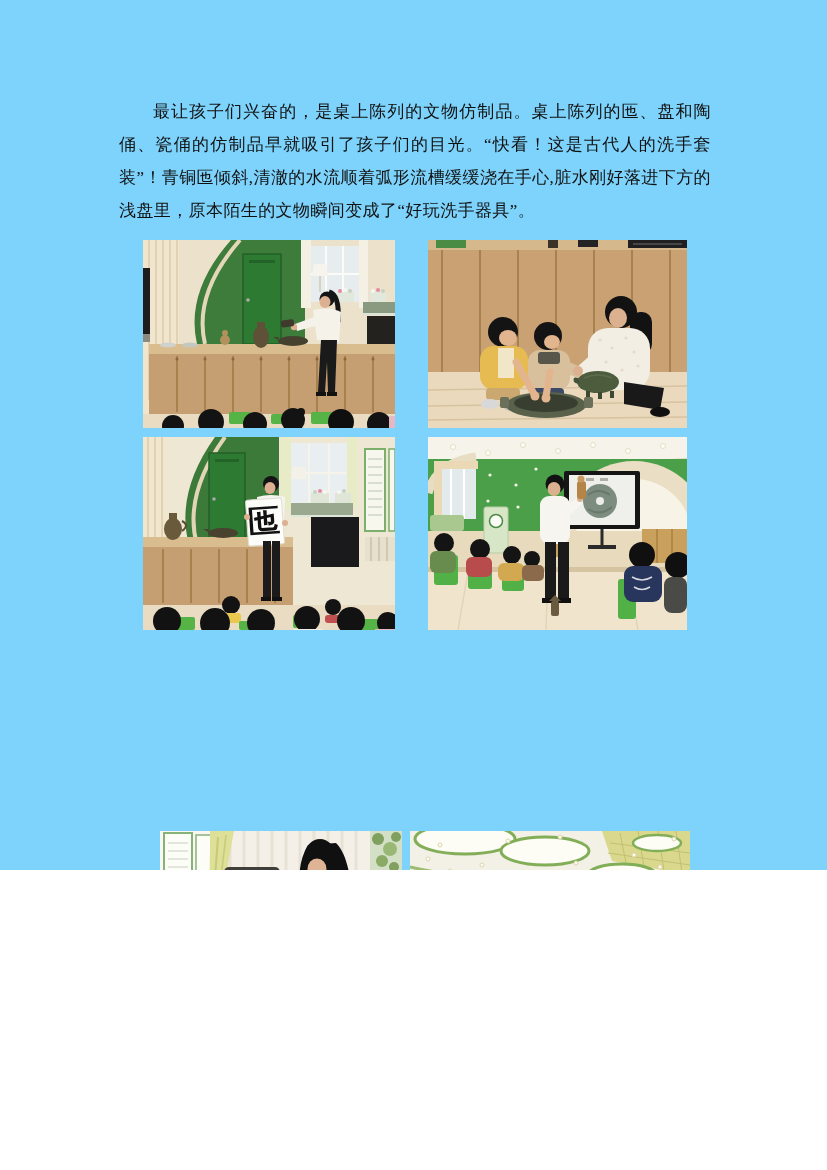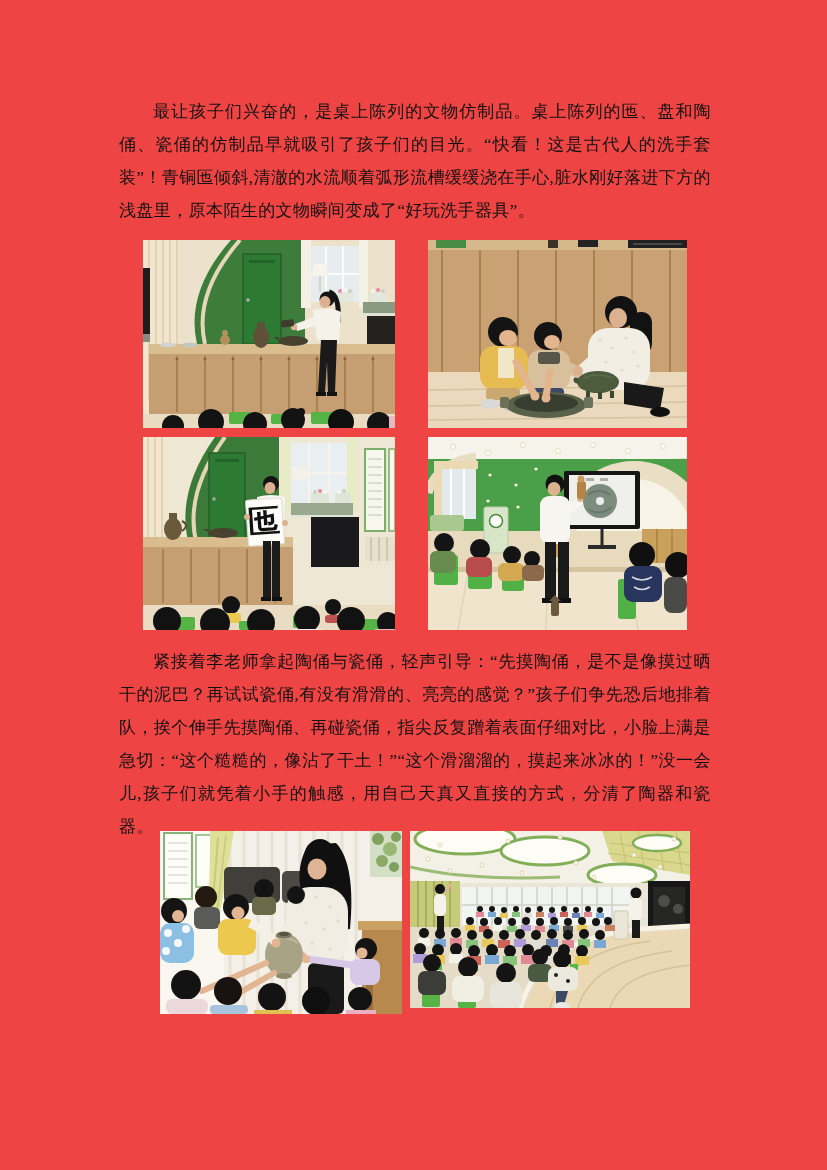--- a/index.html
+++ b/index.html
@@ -1,19 +1,19 @@
 <!DOCTYPE html>
 <html><head>
 <meta charset="utf-8">
 <style>
   html,body{margin:0;padding:0;background:#ffffff;}
   .page{
     position:relative;
-    width:827px;height:1170px;
-    background:#ef4444;
+    width:827px;height:870px;
+    background:#7dd3fc;
     overflow:hidden;
     font-family:"Liberation Serif","DejaVu Serif",serif;
   }
   .para{
     position:absolute;
     left:119px;width:592px;
     font-size:17px;line-height:33px;
     color:#111;
     text-align:justify;
     text-indent:34px;
@@ -349,21 +349,20 @@
       <rect x="58" y="196" width="28" height="4" fill="#8a8a82"></rect>
       <circle cx="118" cy="186" r="14" fill="#121212"></circle>
       <circle cx="164" cy="182" r="13" fill="#121212"></circle>
       <rect x="150" y="192" width="30" height="6" fill="#eeeeea"></rect>
       <circle cx="208" cy="184" r="14" fill="#121212"></circle>
       <circle cx="245" cy="186" r="11" fill="#121212"></circle>
       <rect x="232" y="192" width="20" height="6" fill="#e8b8c4"></rect>
     </g>
   </svg>
 
-  <div class="para" id="para-2">紧接着李老师拿起陶俑与瓷俑，轻声引导：“先摸陶俑，是不是像摸过晒干的泥巴？再试试瓷俑,有没有滑滑的、亮亮的感觉？”孩子们争先恐后地排着队，挨个伸手先摸陶俑、再碰瓷俑，指尖反复蹭着表面仔细对比，小脸上满是急切：“这个糙糙的，像沾了干土！”“这个滑溜溜的，摸起来冰冰的！”没一会儿,孩子们就凭着小手的触感，用自己天真又直接的方式，分清了陶器和瓷器。</div>
 
   <svg class="photo" id="photo-4" viewBox="0 0 259 193">
     <rect width="259" height="193" fill="#f2ecdc"></rect>
     <g>
       <rect x="0" y="0" width="259" height="24" fill="#f6f3ea"></rect>
       <path d="M0,24 Q130,30 259,22" stroke="#e0d8c0" stroke-width="2" fill="none"></path>
       <g fill="#fffef4" stroke="#e4dcc4">
         <circle cx="25" cy="10" r="2.5"></circle>
           <circle cx="60" cy="16" r="2.5"></circle>
           <circle cx="95" cy="8" r="2.5"></circle>

